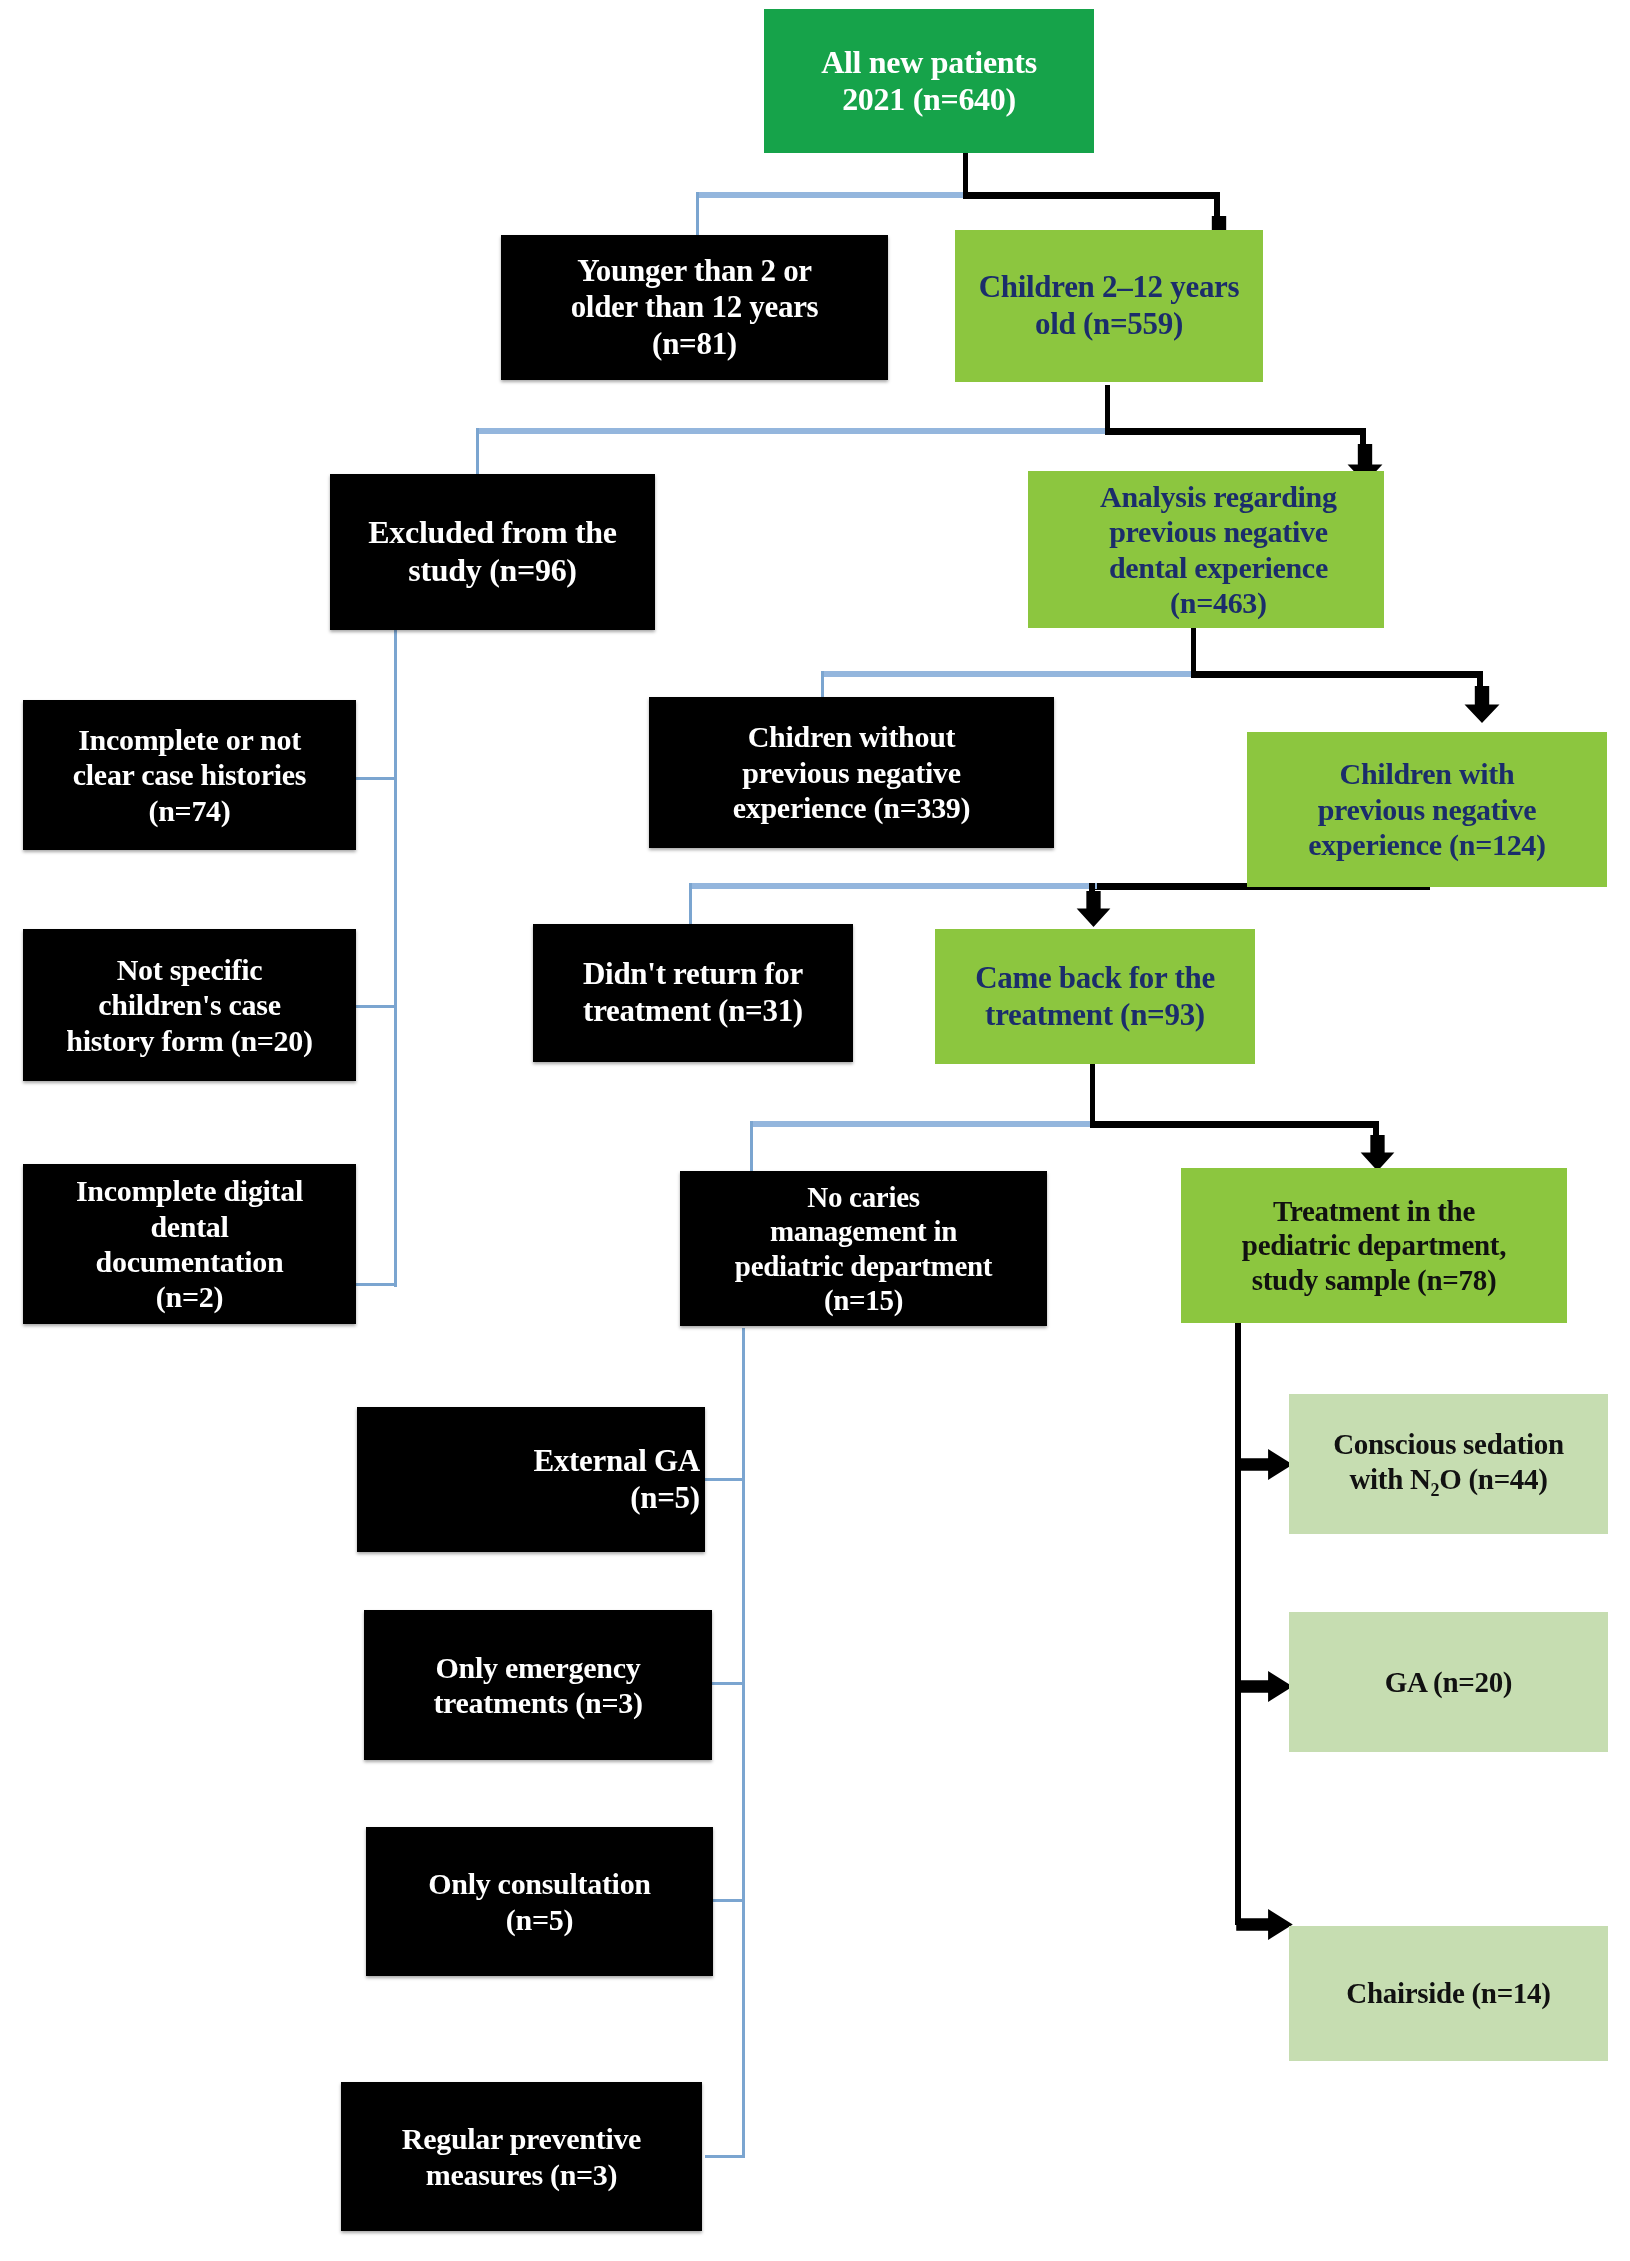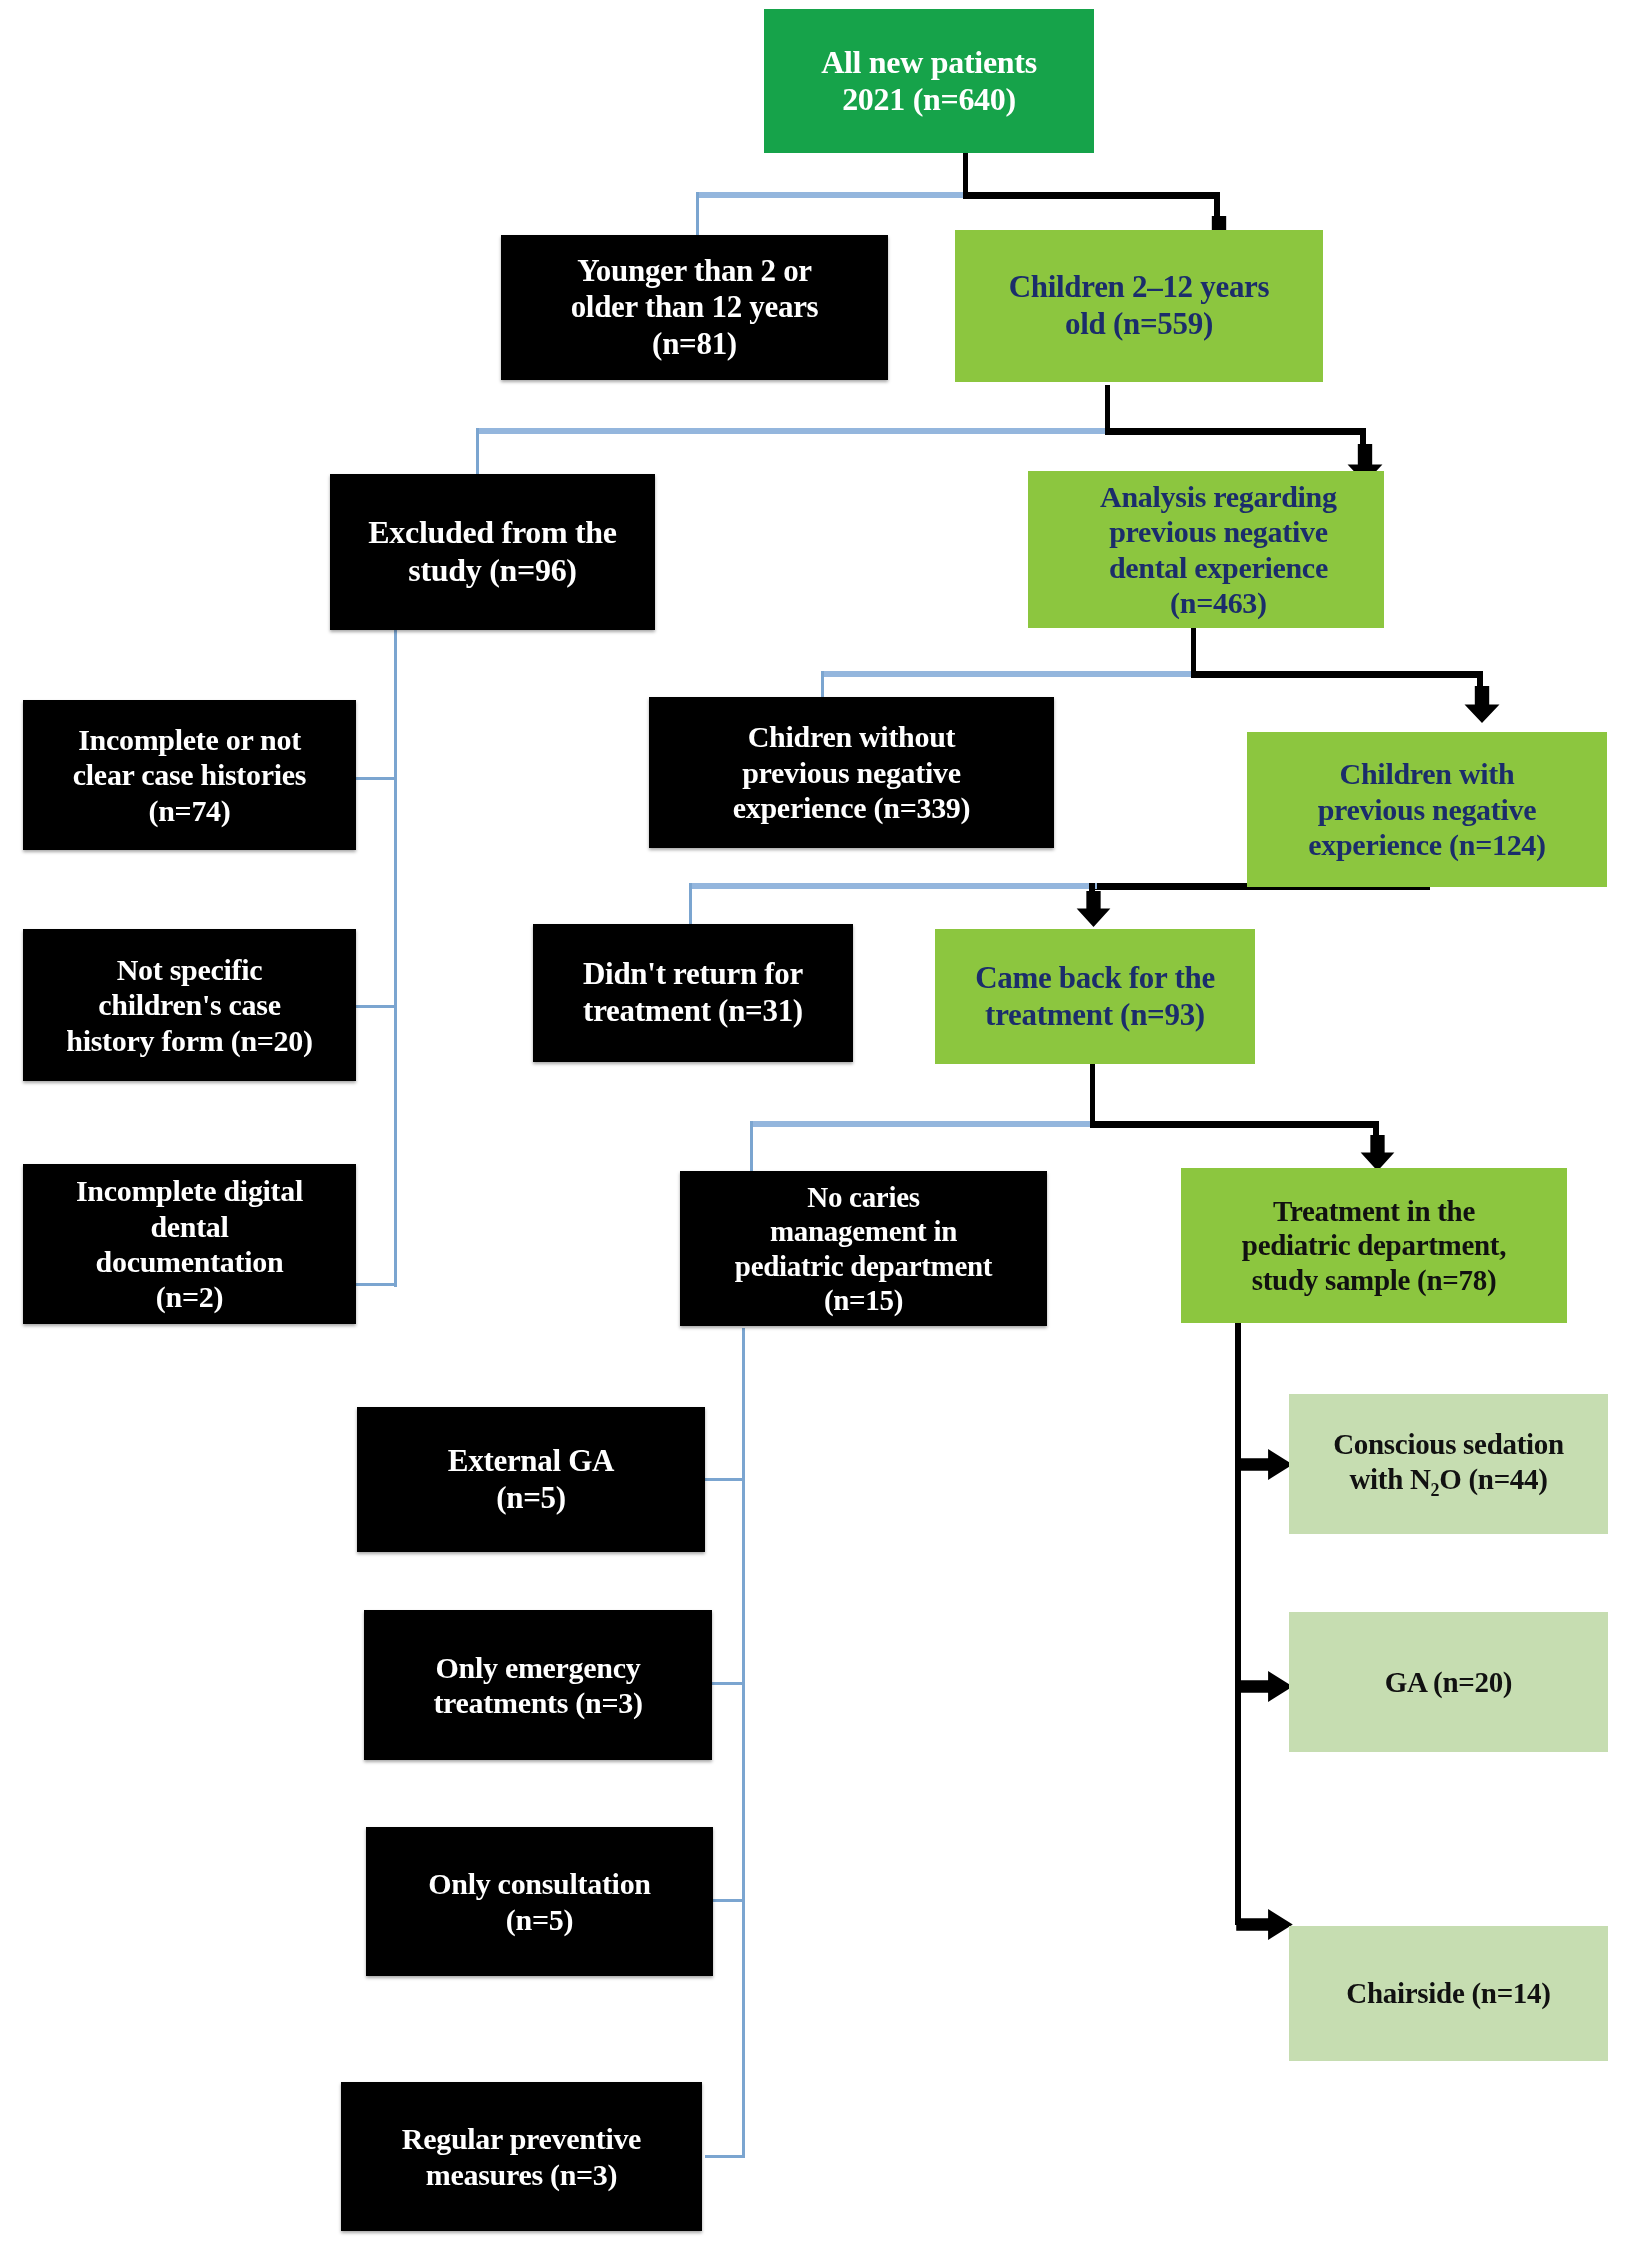--- a/index.html
+++ b/index.html
@@ -154,21 +154,21 @@
   </div>
 
   <div class="box box-dark" style="left:501px;top:235px;height:145px;width:387px;font-size:31px;">
     <span class="txt">
       <span>Younger than 2 or</span><br>
       <span>older than 12 years</span><br>
       <span>(n=81)</span>
     </span>
   </div>
 
-  <div class="box box-green-mid" style="left:955px;top:230px;height:152px;width:368px;font-size:31px;">
+  <div class="box box-green-mid" style="left:955px;top:230px;height:152px;width:308px;font-size:31px;">
     <span class="txt">
       <span>Children 2–12 years</span><br>
       <span>old (n=559)</span>
     </span>
   </div>
 
   <div class="box box-dark" style="left:330px;top:474px;height:156px;width:325px;font-size:32px;">
     <span class="txt">
       <span>Excluded from the</span><br>
       <span>study (n=96)</span>
@@ -249,21 +249,21 @@
   </div>
 
   <div class="box box-green-mid darktext" style="left:1181px;top:1168px;height:155px;width:386px;font-size:29px;">
     <span class="txt">
       <span>Treatment in the</span><br>
       <span>pediatric department,</span><br>
       <span>study sample (n=78)</span>
     </span>
   </div>
 
-  <div class="box box-dark" style="left:357px;top:1407px;height:145px;width:348px;font-size:31px;">
+  <div class="box box-dark" style="left:357px;top:1407px;height:145px;width:348px;font-size:31px;text-align:right;">
     <span class="txt">
       <span>External GA</span><br>
       <span>(n=5)</span>
     </span>
   </div>
 
   <div class="box box-dark" style="left:364px;top:1610px;height:150px;width:348px;font-size:30px;">
     <span class="txt">
       <span>Only emergency</span><br>
       <span>treatments (n=3)</span>

